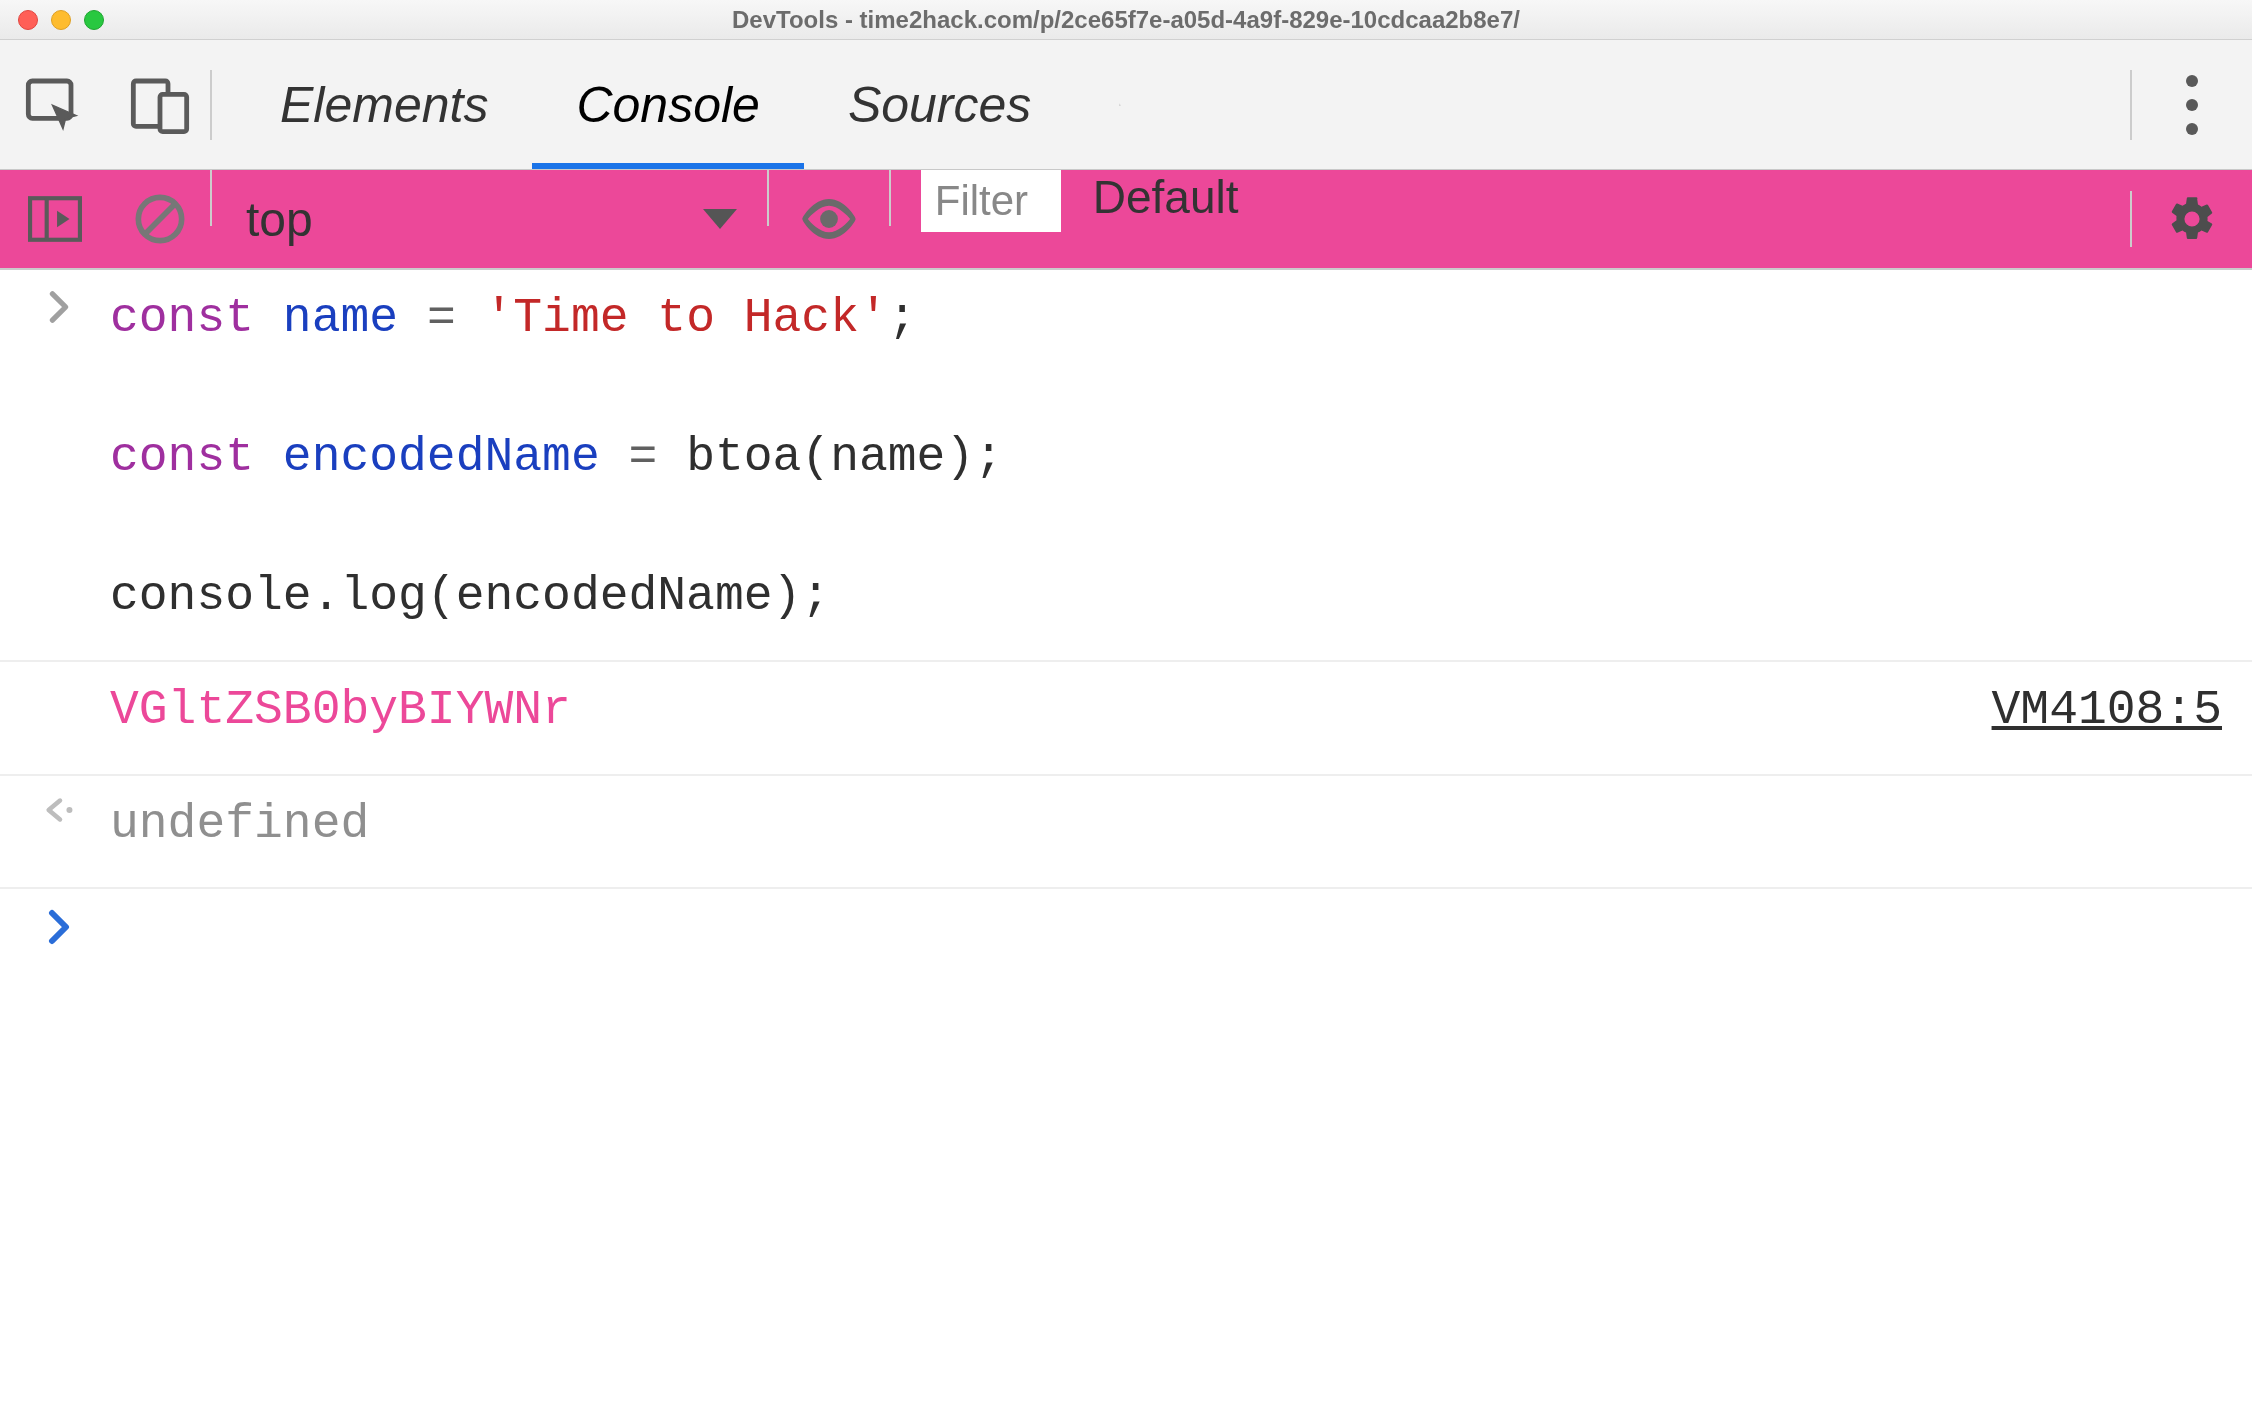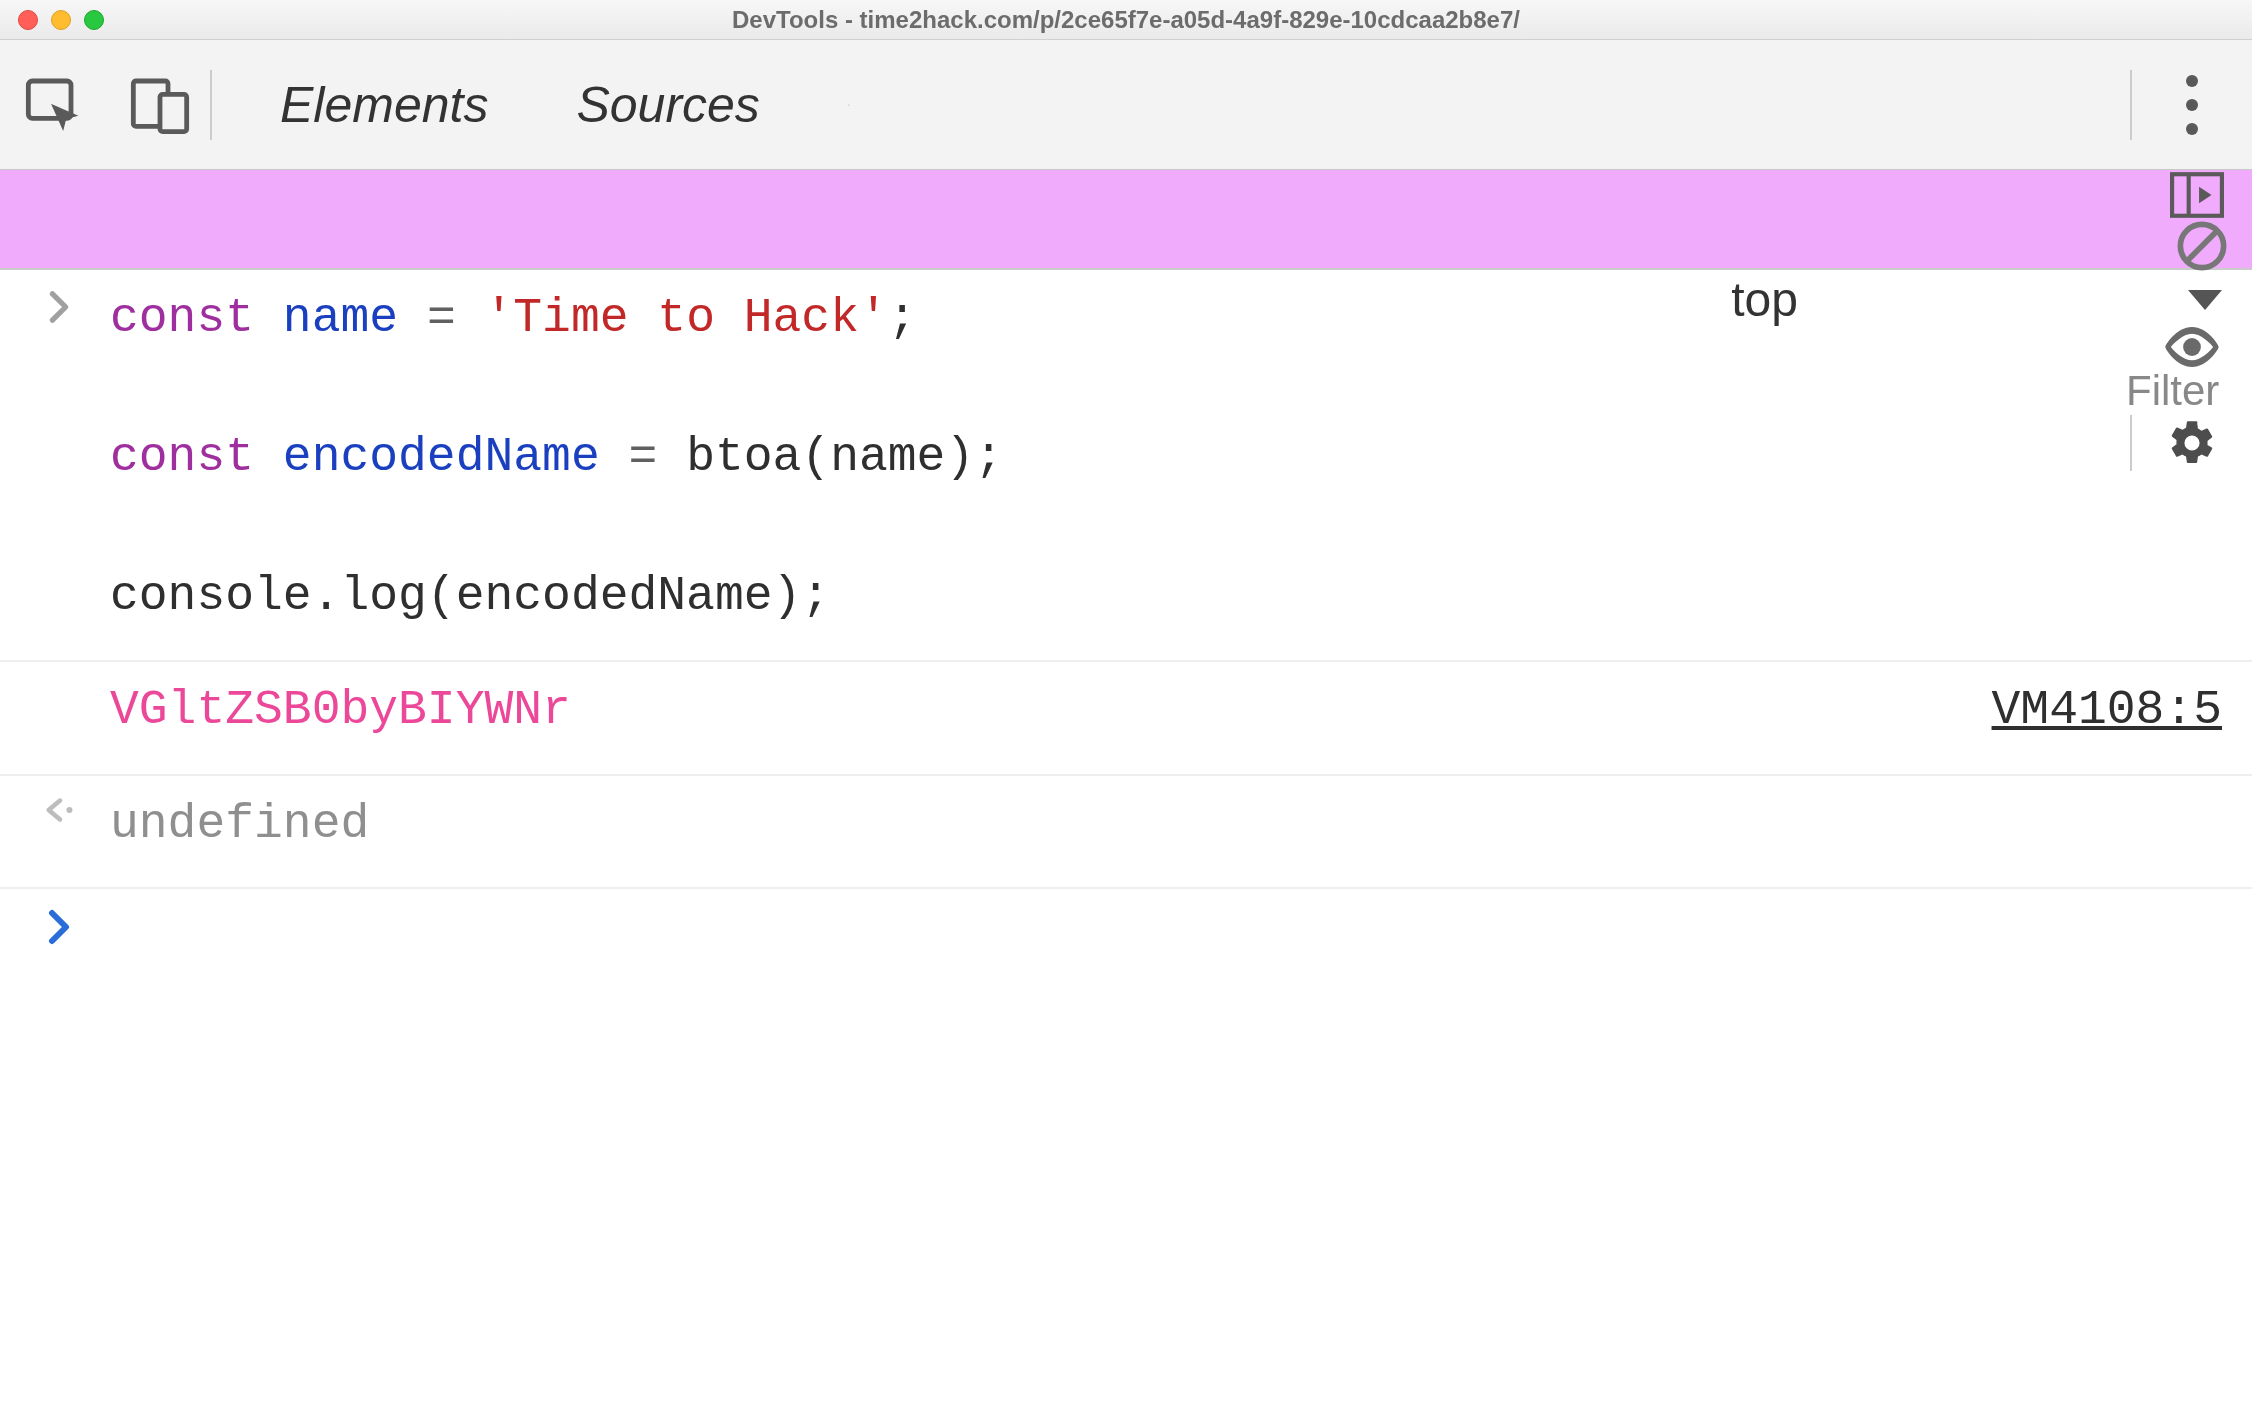--- a/index.html
+++ b/index.html
@@ -95,25 +95,24 @@
     width: 120px;
     font-size: 46px;
     letter-spacing: 2px;
   }
   .kebab-dots { display: flex; flex-direction: column; gap: 12px; align-items: center; }
   .kebab-dots span { width: 12px; height: 12px; border-radius: 50%; background: #595959; display: block; }
 
   
   .toolbar-row {
     height: 100px;
-    background: #f0abfc;
+    background: #ec4899;
     border-bottom: 2px solid #cbcbcb;
     display: flex;
-    align-items: flex-end;
-    flex-direction: column;
+    align-items: flex-start;
   }
   .tool-slot { display: flex; align-items: center; justify-content: center; height: 100%; }
   .context-select {
     display: flex;
     align-items: center;
     height: 100%;
     padding: 0 30px 0 34px;
     font-size: 48px;
     color: #333;
     gap: 390px;
@@ -212,20 +211,21 @@
   <div class="icon-btn device-icon">
     <svg width="64" height="64" viewBox="0 0 24 24" fill="none" stroke="#5a5a5a" stroke-width="1.8">
       <rect x="2" y="3" width="13" height="17" rx="1"></rect>
       <rect x="12" y="8" width="10" height="14" rx="1" fill="#f3f3f3"></rect>
     </svg>
   </div>
   <div class="divider-v"></div>
 
   <div class="tabs">
     <div class="tab">Elements</div>
+    <div class="tab active">Console</div>
     <div class="tab">Sources</div>
     <div class="tab icon-btn chevrons">
       <svg width="60" height="44" viewBox="0 0 30 22" fill="none" stroke="#5a5a5a" stroke-width="3" stroke-linecap="round" stroke-linejoin="round">
         <path d="M3 3 L11 11 L3 19"></path>
         <path d="M14 3 L22 11 L14 19"></path>
       </svg>
     </div>
   </div>
 
   <div class="kebab-wrap">

